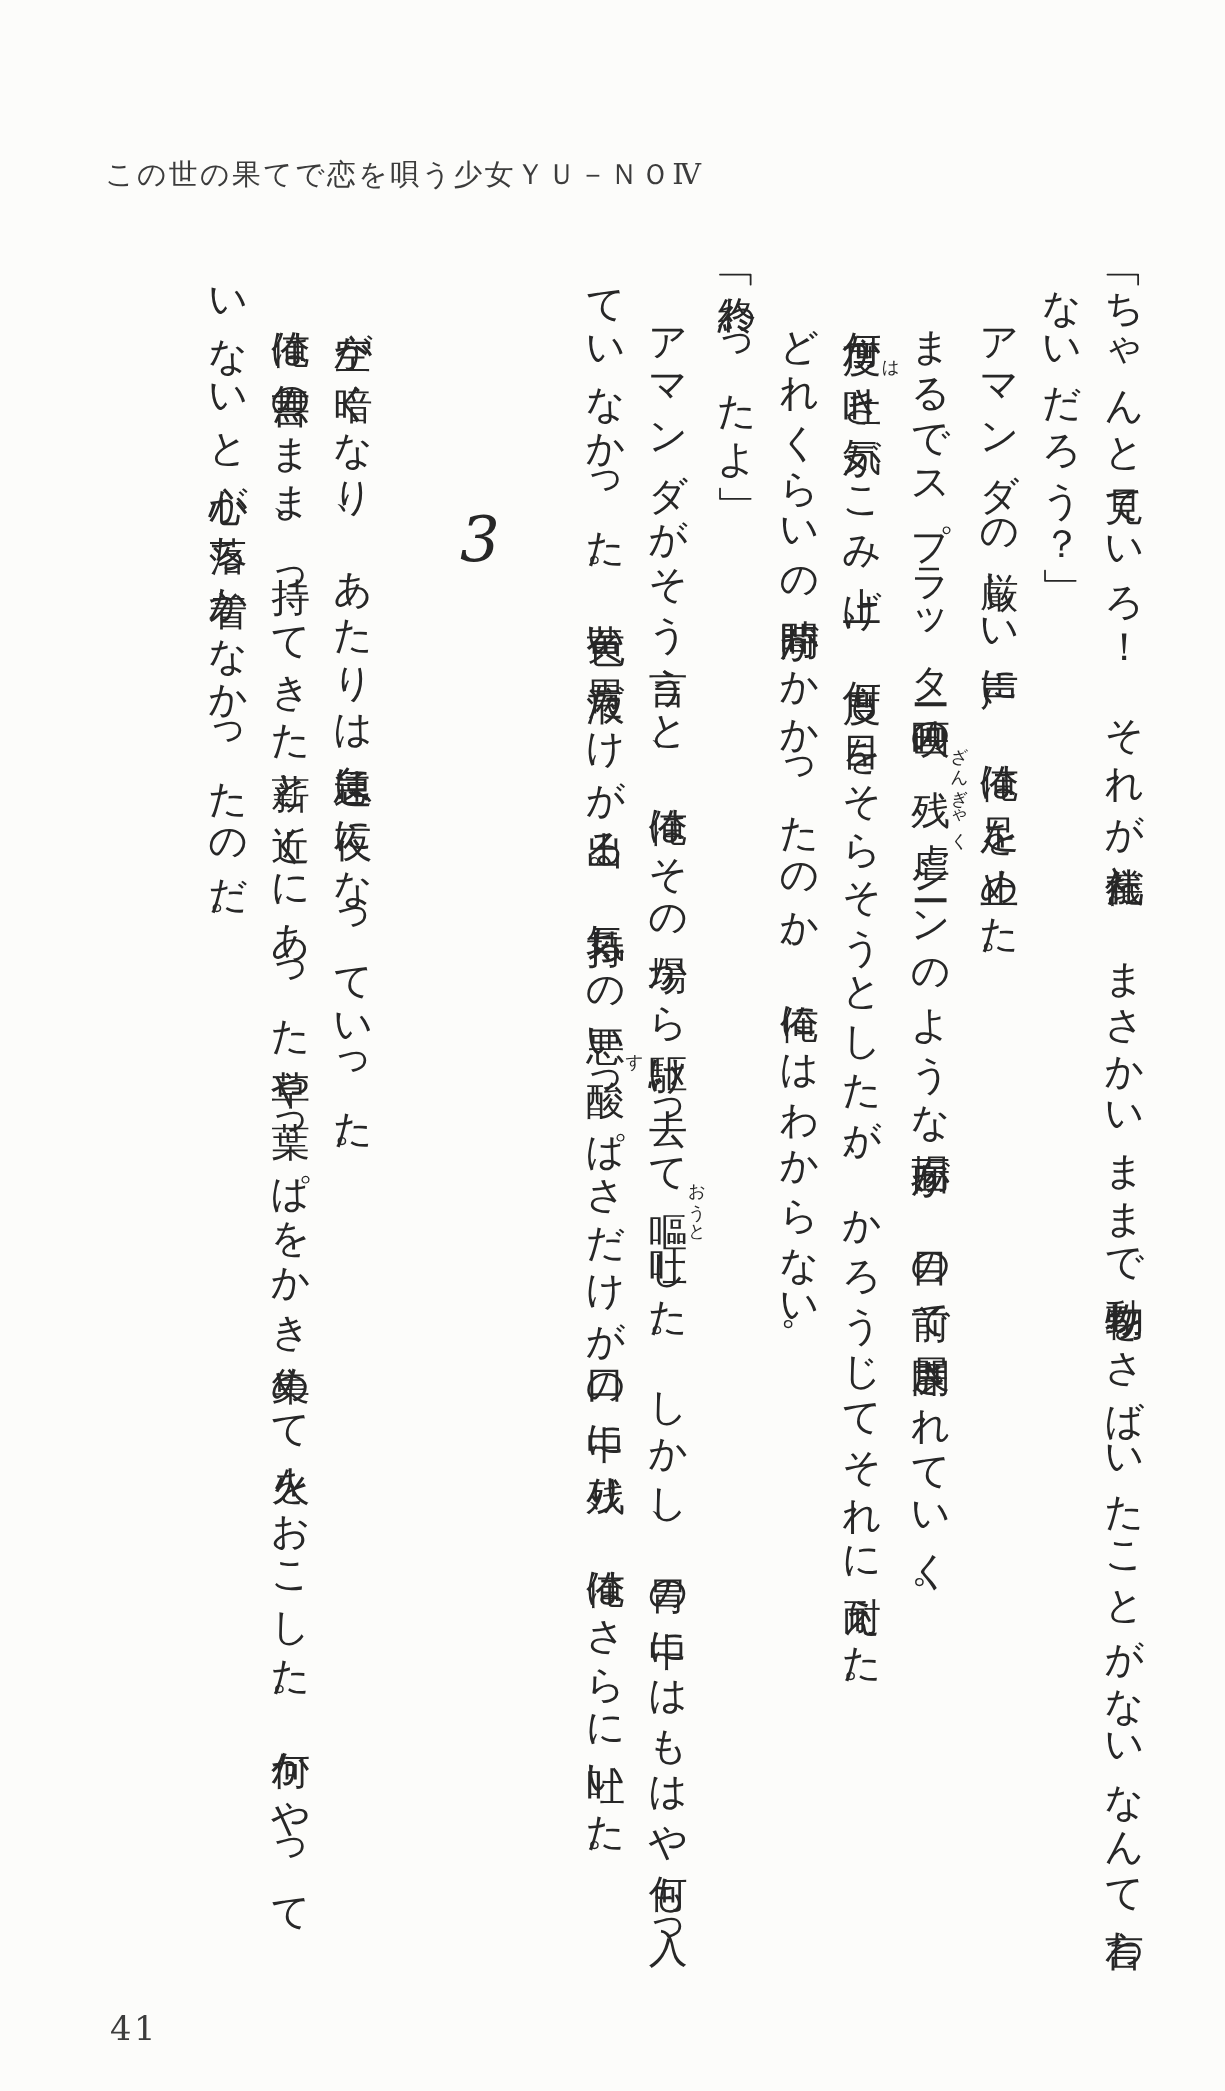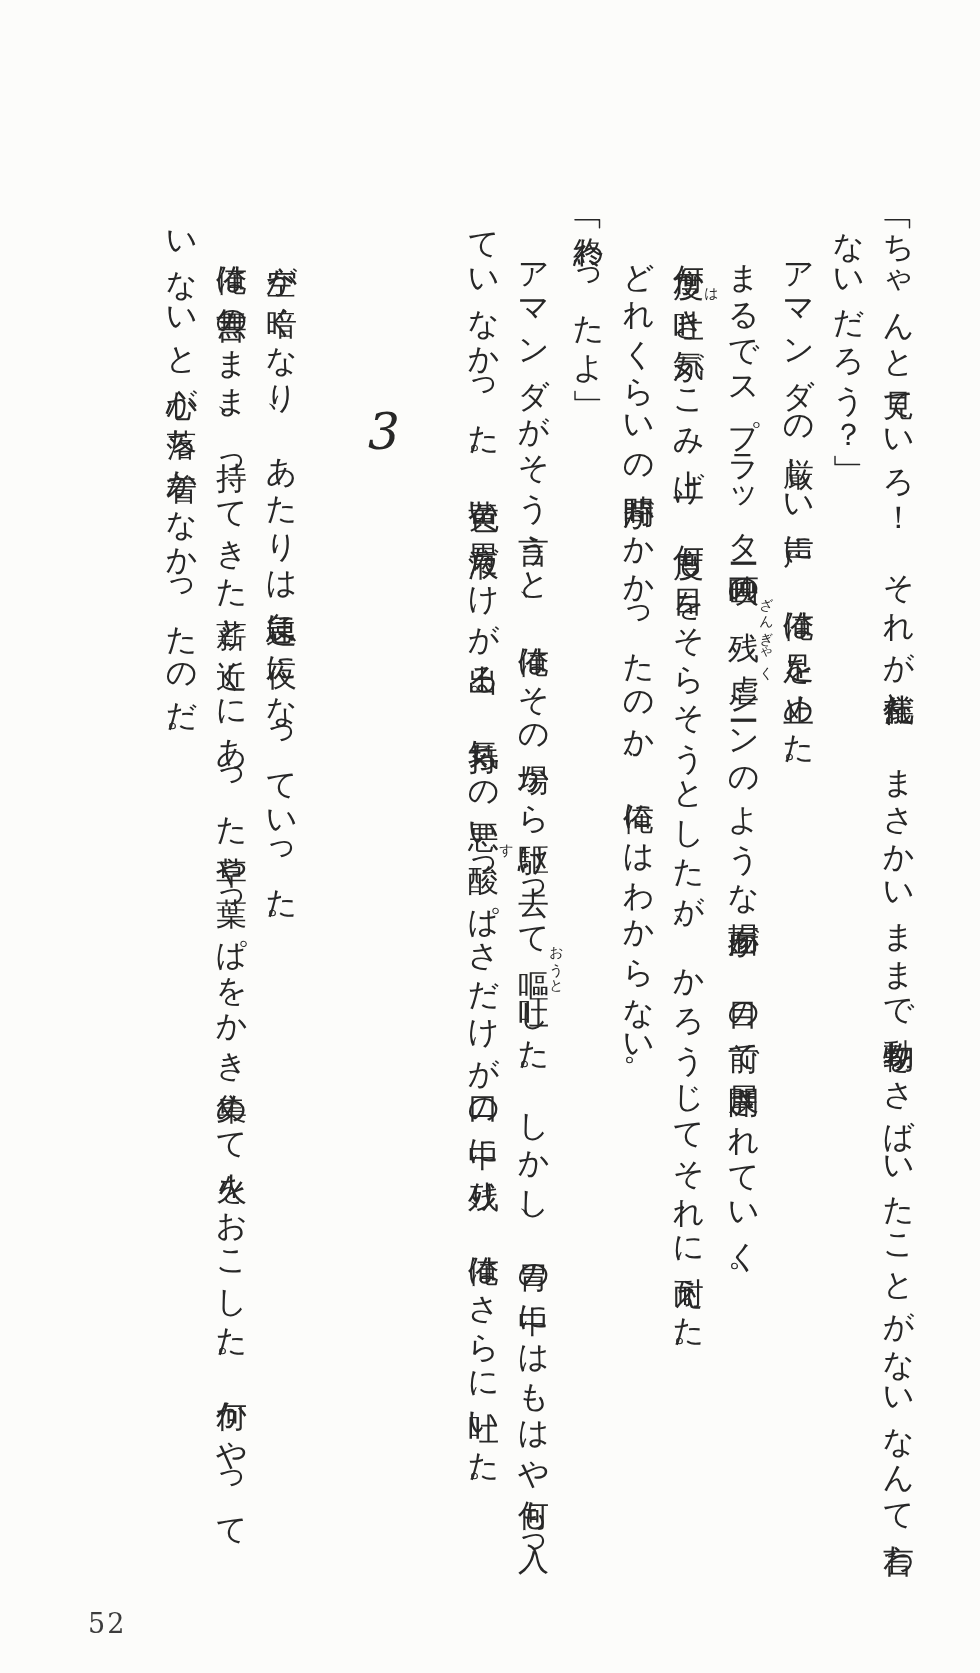--- a/index.html
+++ b/index.html
@@ -76,29 +76,32 @@
     font-size: 27px;
     letter-spacing: 2px;
     color: var(--header-ink);
   }
 </style>
 </head>
 <body>
 
 <div class="page">
 
+  <header class="running-header">
+    <span>この世の果てで恋を唄う少女ＹＵ－ＮＯⅣ</span>
+  </header>
 
   <main class="text-block">
       <div class="para dialogue">「ちゃんと見ていろ！　それが礼儀だ。まさかいままで動物をさばいたことがないなんて言わないだろう？」</div>
       <div class="para narrative">アマンダの厳しい声に、俺は足を止めた。</div>
       <div class="para narrative">まるでスプラッター映画の<ruby>残虐<rt>ざんぎゃく</rt></ruby>シーンのような場面が、目の前で展開されていく。</div>
       <div class="para narrative">何度か<ruby>吐<rt>は</rt></ruby>き気がこみ上げ、何度も目をそらそうとしたが、かろうじてそれに耐えた。</div>
       <div class="para narrative">どれくらいの時間がかかったのか、俺にはわからない。</div>
       <div class="para dialogue">「終わったよ」</div>
       <div class="para narrative">アマンダがそう言うと、俺はその場から駆け去って<ruby>嘔吐<rt>おうと</rt></ruby>した。しかし、胃の中にはもはや何も入っていなかった。黄色い胃液だけが出る。気持ちの悪い<ruby>酸<rt>す</rt></ruby>っぱさだけが口の中に残り、俺はさらに吐いた。</div>
       <div class="para section">3</div>
       <div class="para narrative">空が暗くなり、あたりは急速に夜になっていった。</div>
       <div class="para narrative">俺は無言のまま、持ってきた薪と近くにあった草や葉っぱをかき集めて火をおこした。何かやっていないと心が落ち着かなかったのだ。</div>
     </main>
 
-  <span class="page-number">52</span>
+  <span class="page-number">41</span>
 
 </div>
 
 </body></html>

